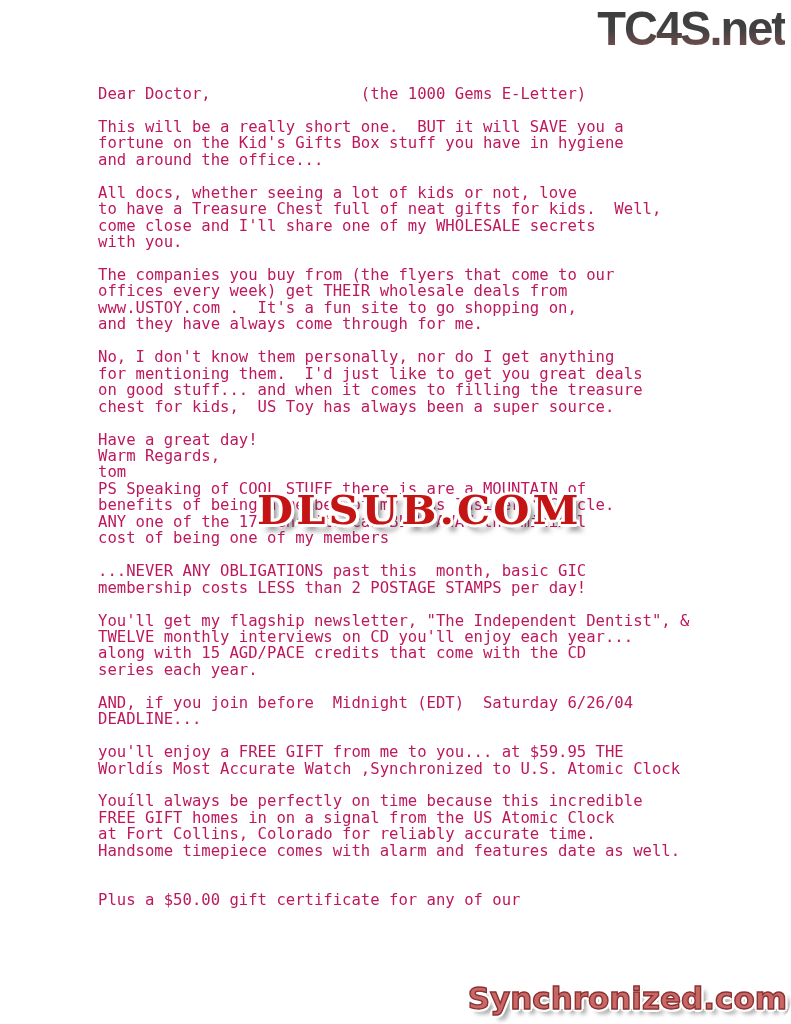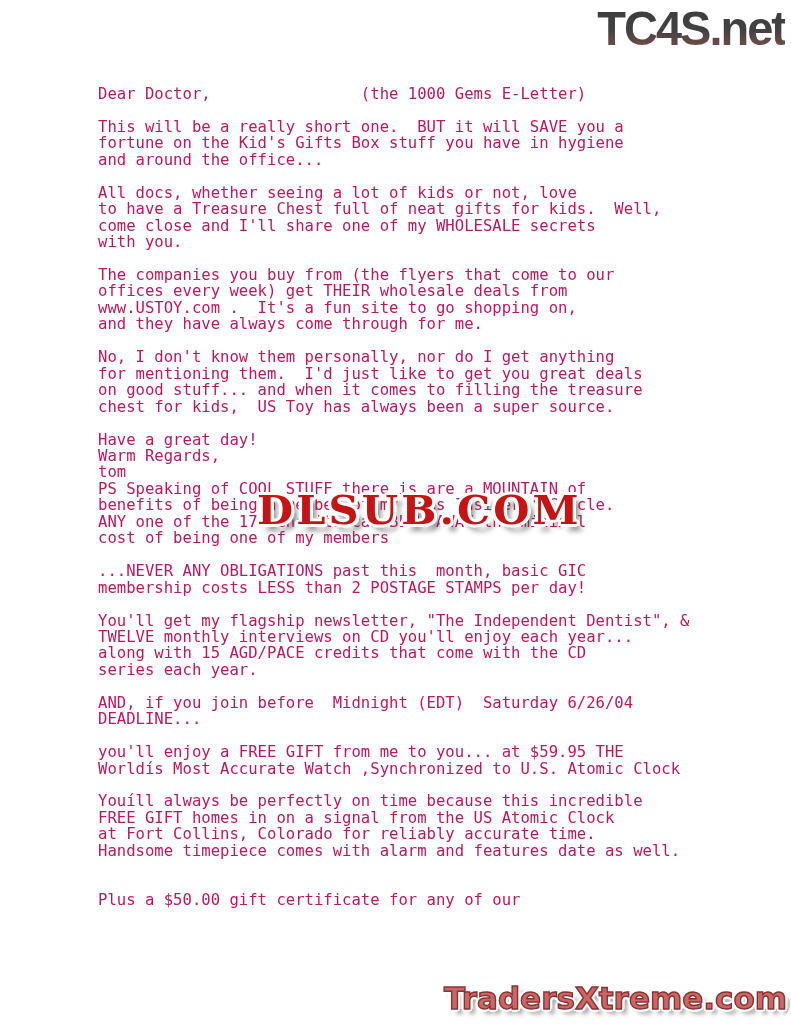--- a/index.html
+++ b/index.html
@@ -133,15 +133,15 @@
 Youíll always be perfectly on time because this incredible
 FREE GIFT homes in on a signal from the US Atomic Clock
 at Fort Collins, Colorado for reliably accurate time.
 Handsome timepiece comes with alarm and features date as well.
 
 
 Plus a $50.00 gift certificate for any of our</pre>
 
   <div class="stamp">DLSUB.COM</div>
 
-  <div class="bottom-logo">TradersXtreme.com</div>
+  <div class="bottom-logo">Synchronized.com</div>
 
 </div>
 
 </body></html>

